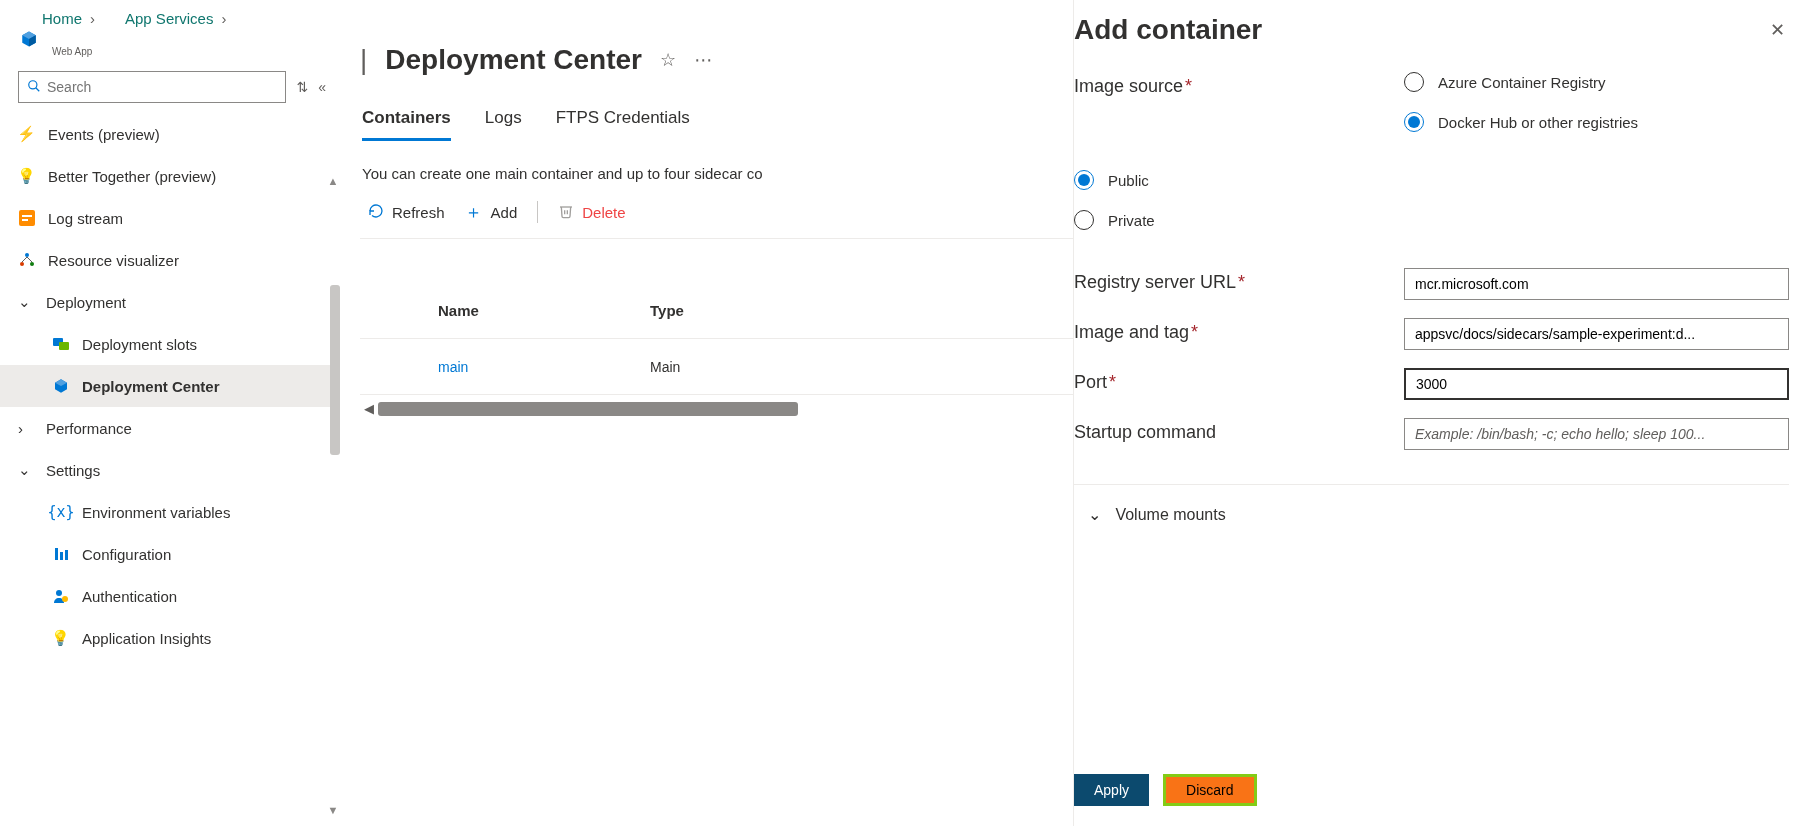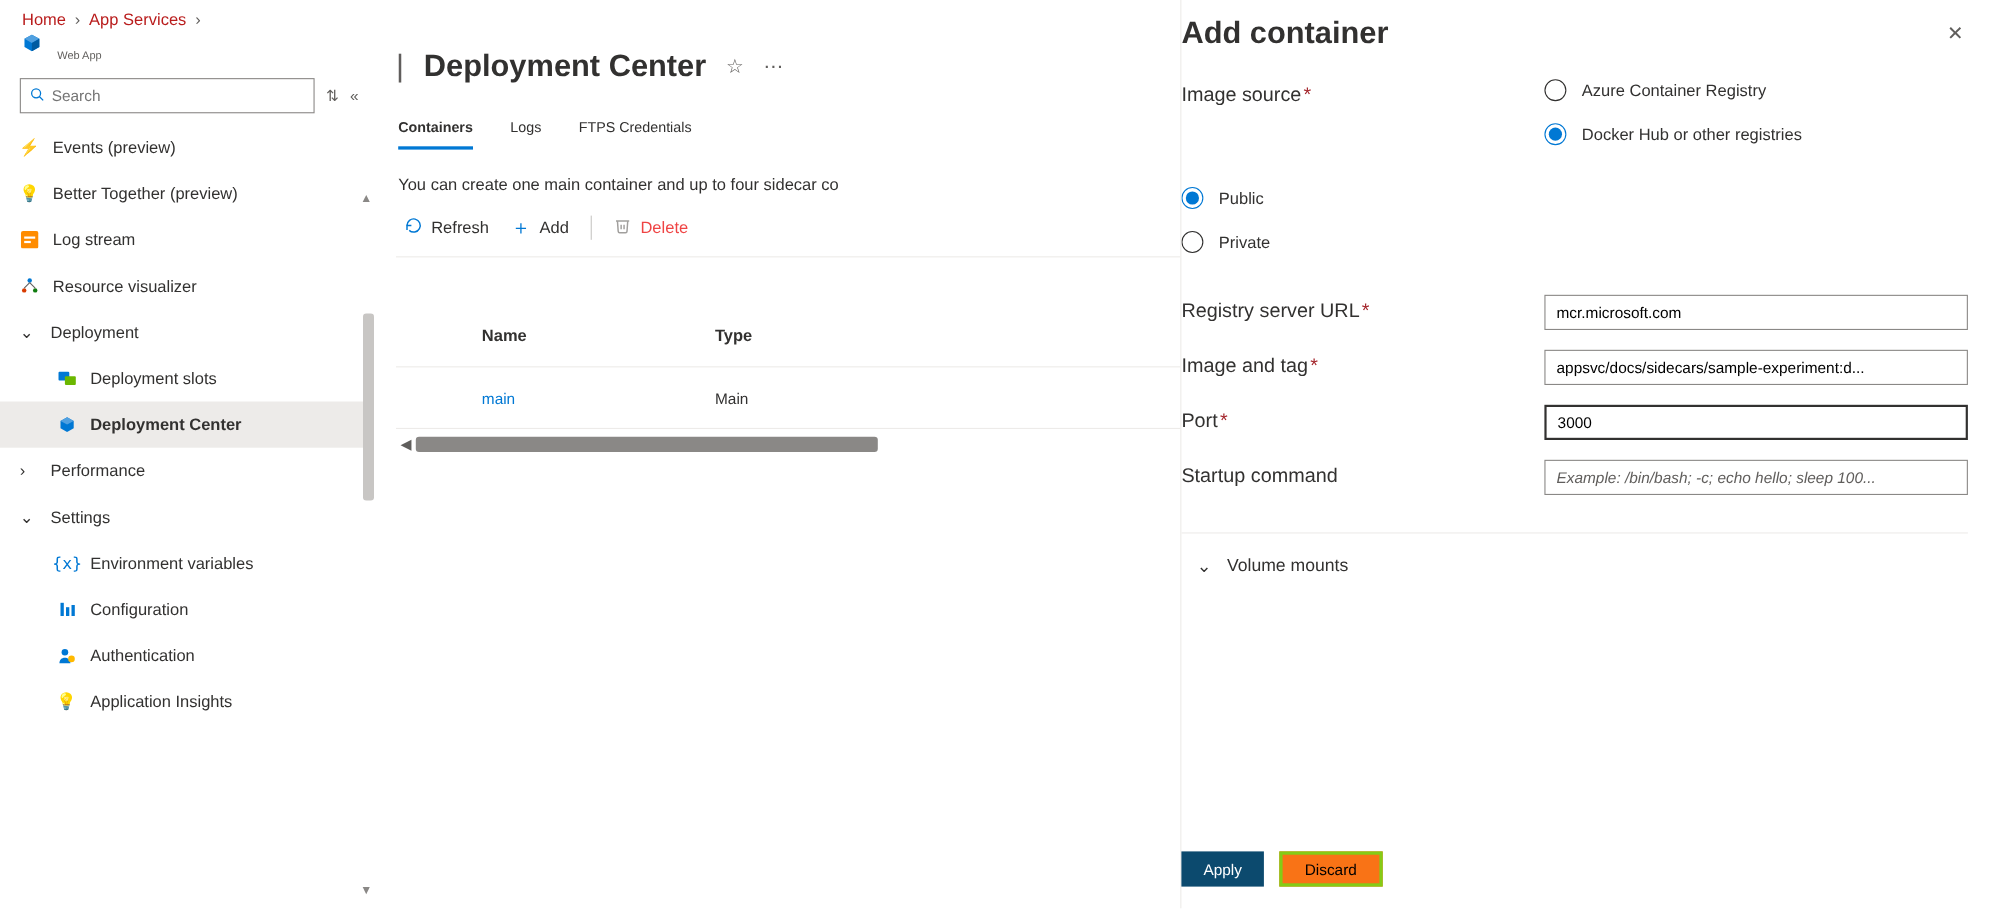--- a/index.html
+++ b/index.html
@@ -1,20 +1,20 @@
 <!DOCTYPE html>
 <html><head>
 <meta charset="utf-8">
 <style>
 * { box-sizing: border-box; margin: 0; padding: 0; }
 body { font-family: "Segoe UI", -apple-system, sans-serif; font-size: 14px; color: #323130; background: #fff; overflow: hidden; width: 1813px; height: 826px; position: relative; }
 
 
 .breadcrumb { display: flex; align-items: center; gap: 8px; padding: 10px 20px 6px; font-size: 15px; }
-.breadcrumb .crumb { color: #b91c1c; cursor: pointer; }
+.breadcrumb .crumb { color: #0f766e; cursor: pointer; margin-left: 22px; }
 .breadcrumb .sep { color: #605e5c; }
 
 
 .left-area { position: absolute; left: 0; top: 0; width: 340px; height: 100%; }
 .resource-header { display: flex; align-items: center; gap: 14px; padding: 20px 20px 14px; }
 .cube-icon { width: 36px; height: 36px; }
 .resource-type { color: #605e5c; font-size: 10px; margin-top: 26px; }
 .search-row { display: flex; align-items: center; gap: 10px; padding: 0 14px 8px 18px; }
 .search-box { flex: 1; display: flex; align-items: center; border: 1px solid #8a8886; height: 32px; padding: 0 8px; gap: 6px; }
 .search-box input { border: none; outline: none; flex: 1; font-size: 14px; background: transparent; }
@@ -36,21 +36,21 @@
 .scroll-arrow.down { bottom: 8px; }
 
 
 .main { position: absolute; left: 360px; top: 40px; right: 0; bottom: 0; }
 .page-title-row { display: flex; align-items: center; gap: 18px; padding: 4px 0 8px; }
 .page-title-row .bar { color: #605e5c; font-size: 28px; font-weight: 300; }
 .page-title { font-size: 28px; font-weight: 600; }
 .star-icon, .more-icon { color: #605e5c; cursor: pointer; font-size: 18px; }
 
 .tabs { display: flex; gap: 34px; padding: 24px 2px 0; border-bottom: none; }
-.tab { font-size: 13px; padding-bottom: 10px; cursor: pointer; color: #323130; }
+.tab { font-size: 17px; padding-bottom: 10px; cursor: pointer; color: #323130; }
 .tab.active { border-bottom: 3px solid #0078d4; font-weight: 600; }
 
 .info-text { padding: 24px 2px 18px; font-size: 15px; color: #323130; }
 
 .toolbar { display: flex; align-items: center; gap: 20px; padding: 0 8px 14px 8px; border-bottom: 1px solid #edebe9; }
 .tool-btn { display: flex; align-items: center; gap: 8px; font-size: 15px; cursor: pointer; color: #323130; }
 .tool-btn.disabled { color: #ef4444; }
 .tool-sep { width: 1px; height: 22px; background: #c8c6c4; }
 
 .table { margin-top: 44px; }

